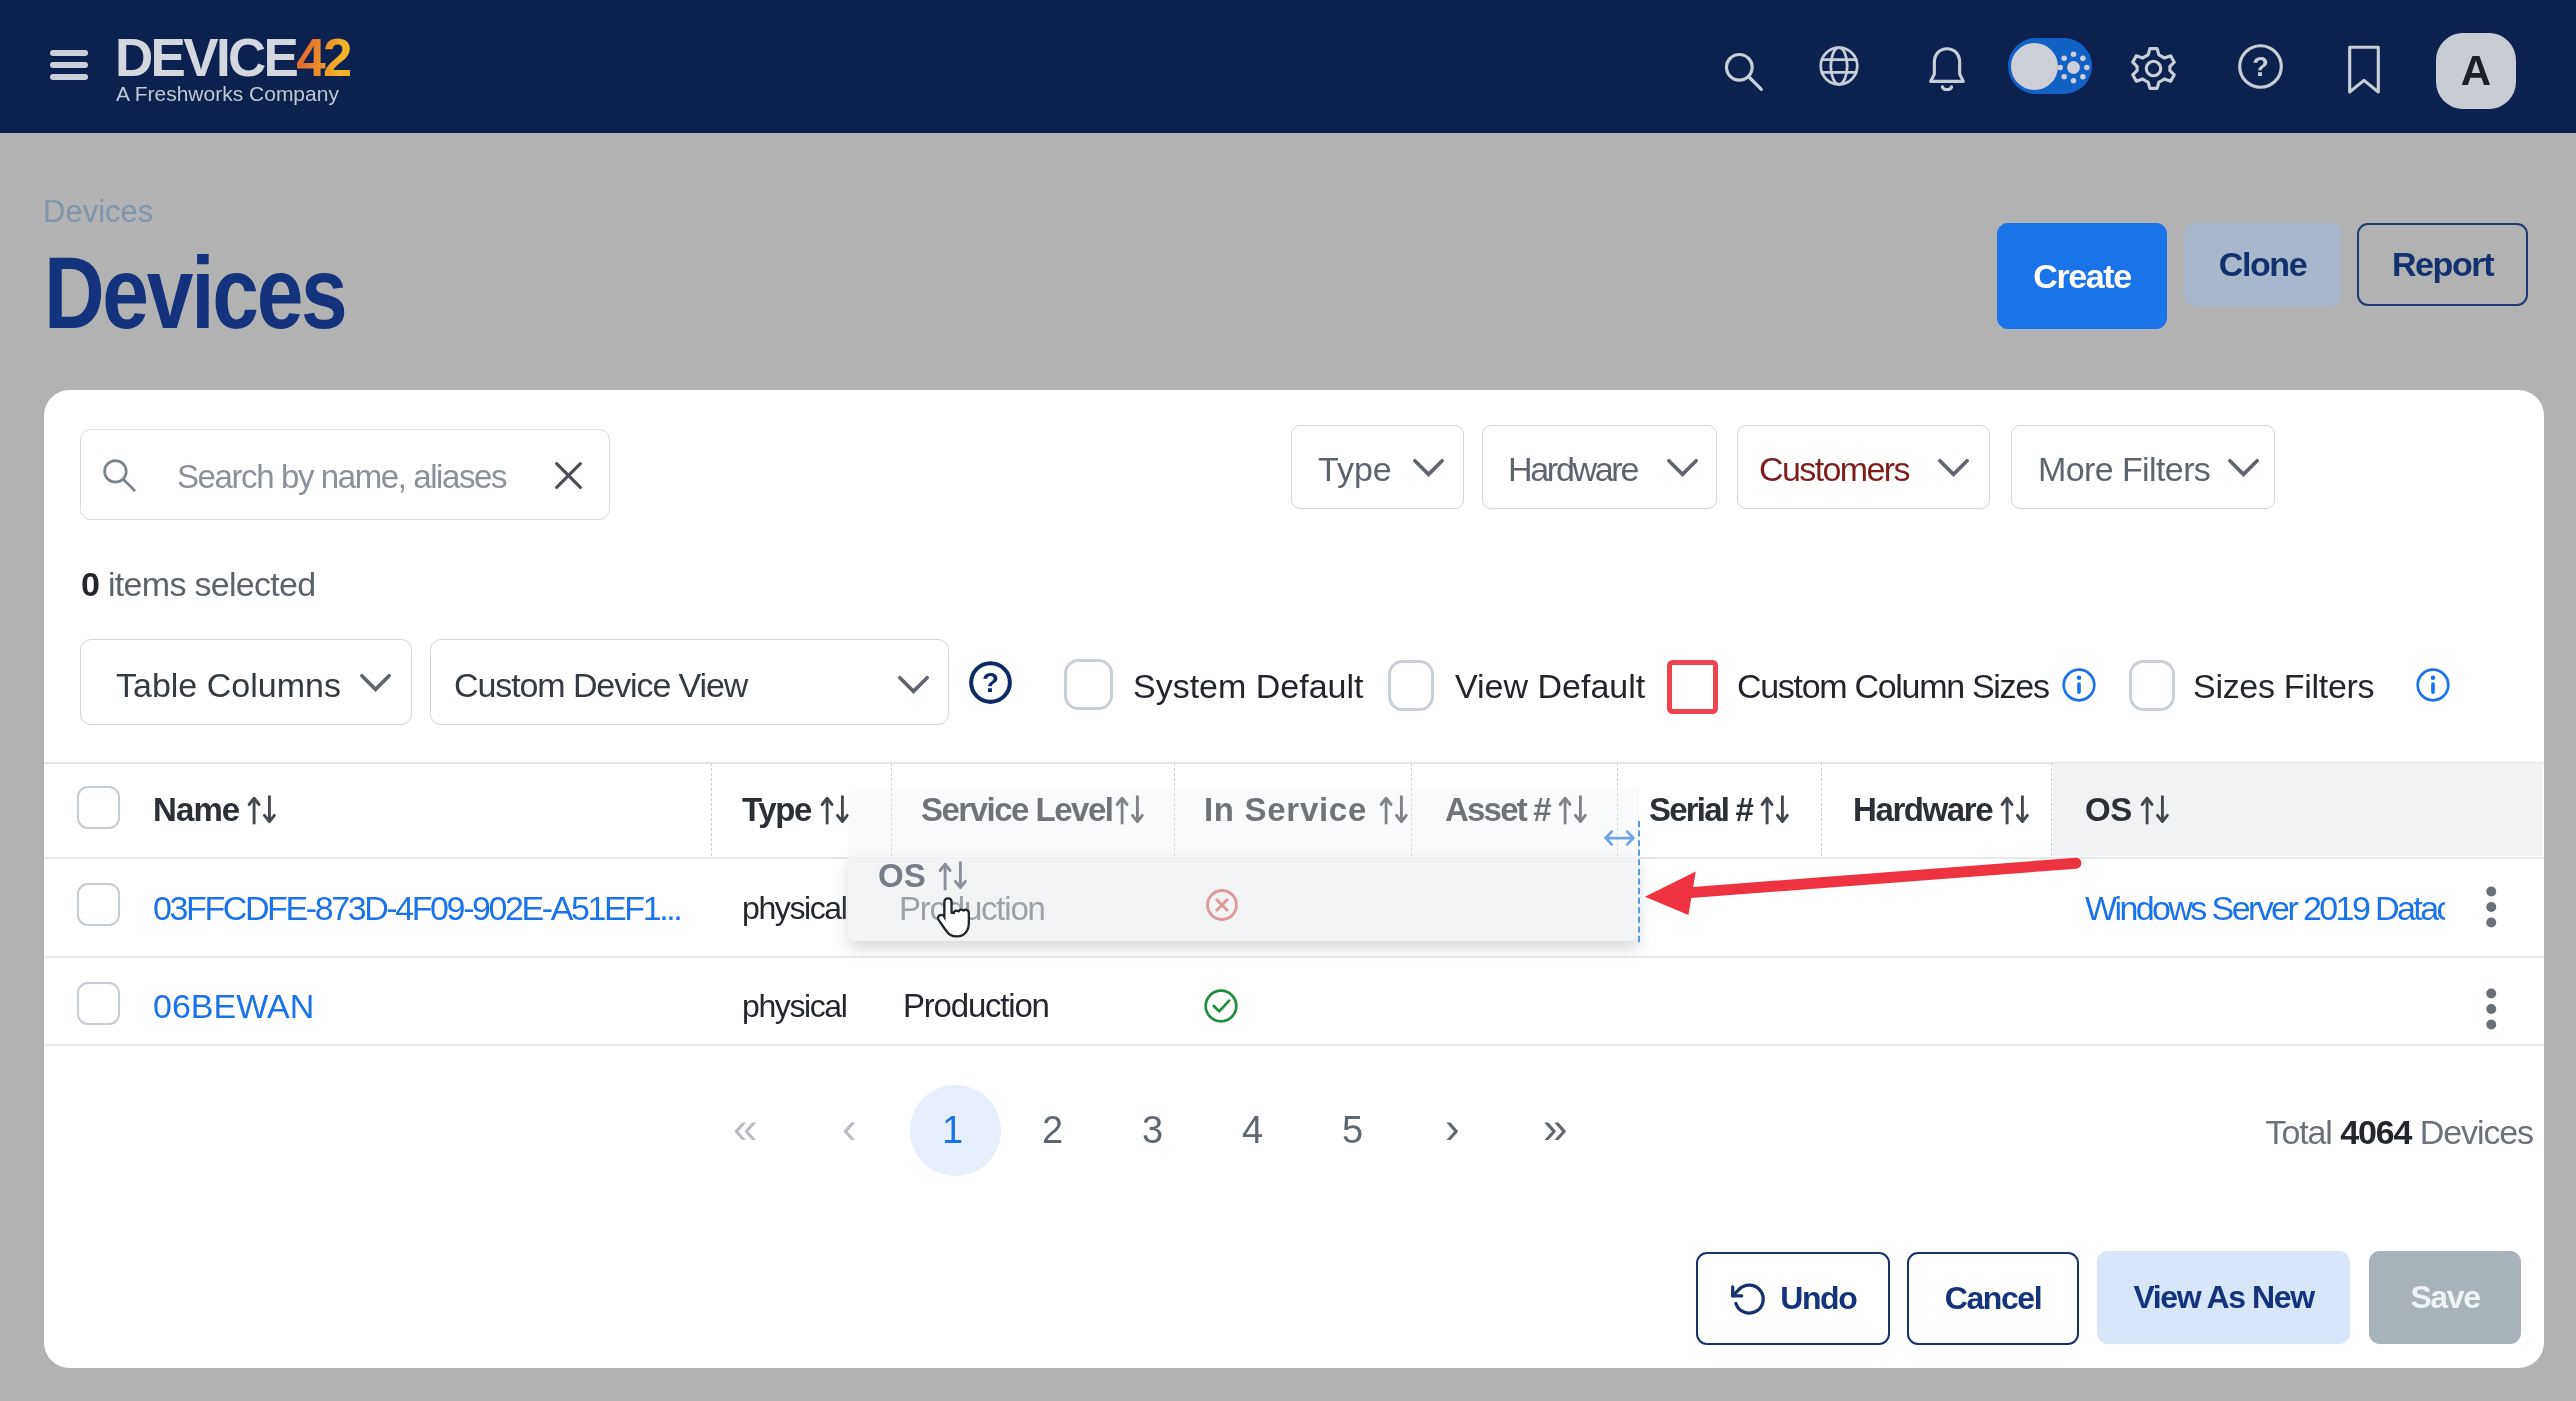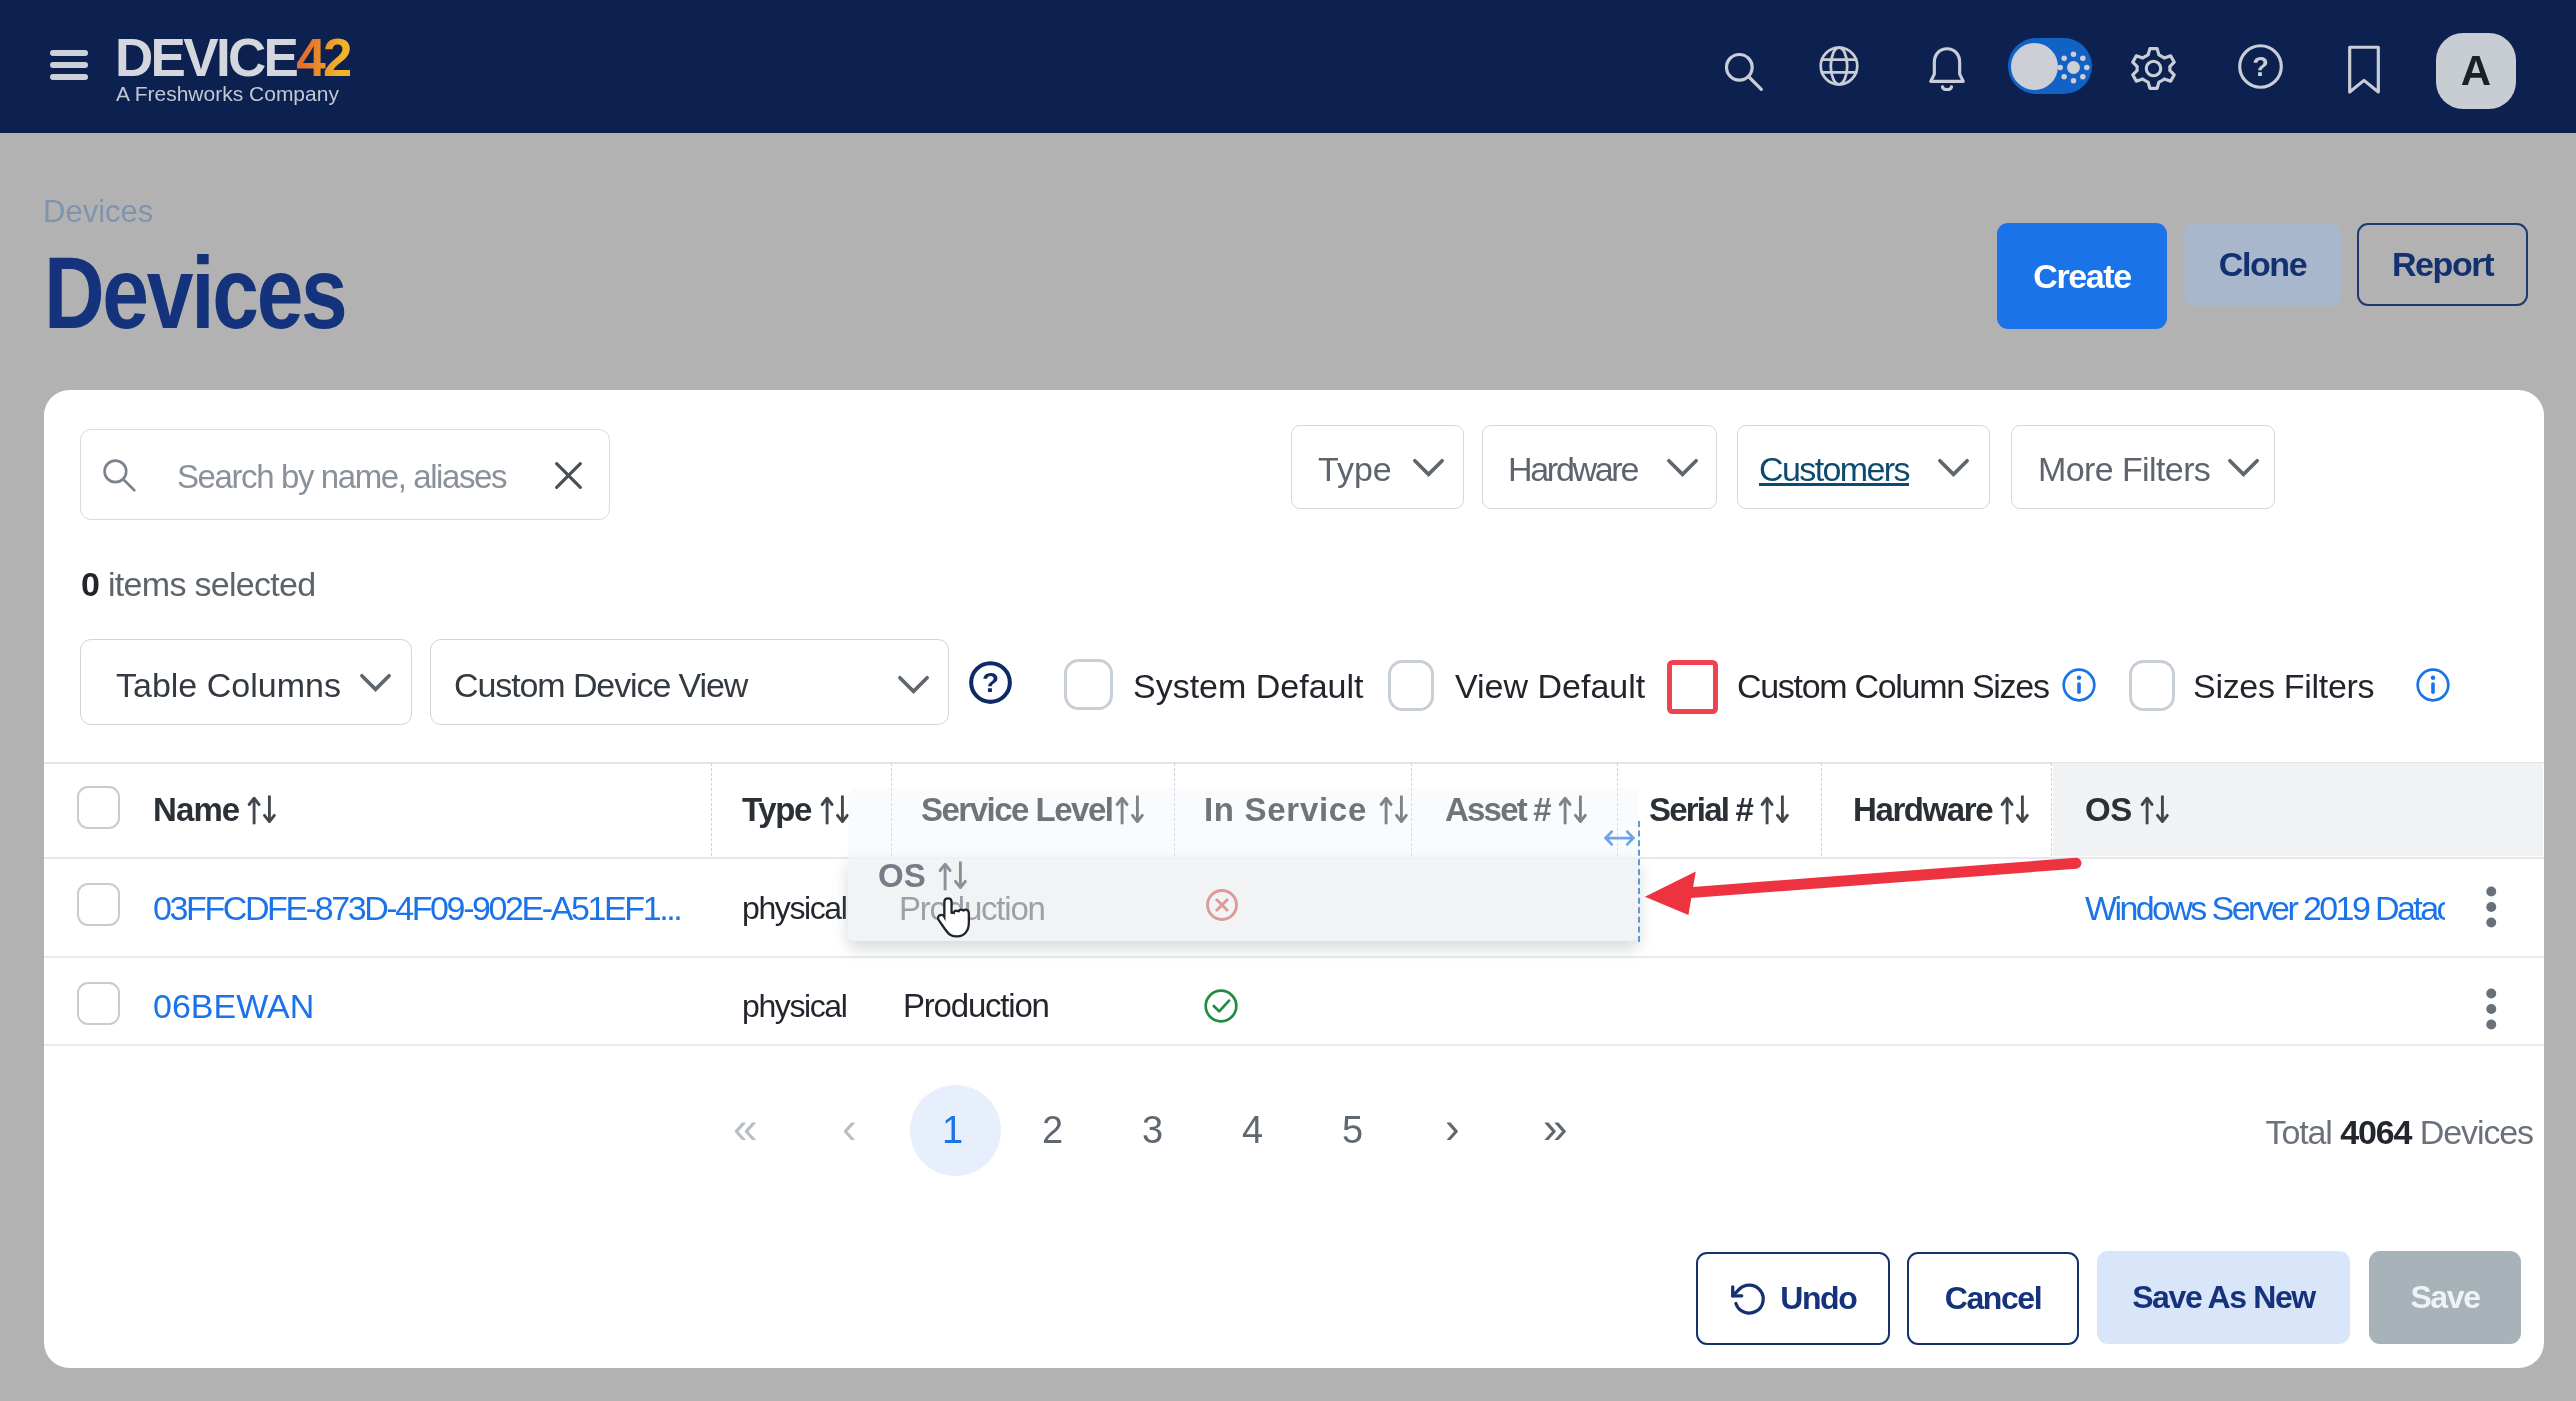--- a/index.html
+++ b/index.html
@@ -92,21 +92,21 @@
   <div class="abs" style="left:1318px;top:450px;font-size:34px;color:#5d646d;">Type</div>
   <svg class="abs" style="left:1412px;top:458px;" width="33" height="20" viewBox="0 0 36 22" fill="none" stroke="#5f666e" stroke-width="4" stroke-linecap="round">
       <path d="M3 3 L18 18 L33 3"></path>
     </svg>
   <div class="abs" style="left:1482px;top:425px;width:235px;height:84px;border:1.8px solid #d4d8dd;border-radius:9px;"></div>
   <div class="abs" style="left:1508px;top:450px;font-size:34px;letter-spacing:-2.3px;color:#5d646d;">Hardware</div>
   <svg class="abs" style="left:1666px;top:458px;" width="33" height="20" viewBox="0 0 36 22" fill="none" stroke="#5f666e" stroke-width="4" stroke-linecap="round">
       <path d="M3 3 L18 18 L33 3"></path>
     </svg>
   <div class="abs" style="left:1737px;top:425px;width:253px;height:84px;border:1.8px solid #d4d8dd;border-radius:9px;"></div>
-  <div class="abs" style="left:1759px;top:450px;font-size:34px;letter-spacing:-1.6px;color:#0c4a6e;text-decoration:underline;">Customers</div>
+  <div class="abs" style="left:1759px;top:450px;font-size:34px;letter-spacing:-1.6px;color:#7f1d1d;">Customers</div>
   <svg class="abs" style="left:1937px;top:458px;" width="33" height="20" viewBox="0 0 36 22" fill="none" stroke="#5f666e" stroke-width="4" stroke-linecap="round">
       <path d="M3 3 L18 18 L33 3"></path>
     </svg>
   <div class="abs" style="left:2011px;top:425px;width:264px;height:84px;border:1.8px solid #d4d8dd;border-radius:9px;"></div>
   <div class="abs" style="left:2038px;top:450px;font-size:34px;letter-spacing:-0.6px;color:#5d646d;">More Filters</div>
   <svg class="abs" style="left:2227px;top:458px;" width="33" height="20" viewBox="0 0 36 22" fill="none" stroke="#5f666e" stroke-width="4" stroke-linecap="round">
       <path d="M3 3 L18 18 L33 3"></path>
     </svg>
 
   <div class="abs" style="left:81px;top:565px;font-size:34px;letter-spacing:-0.7px;color:#5c636b;"><span style="font-weight:bold;color:#22262b;">0</span> items selected</div>
@@ -285,17 +285,17 @@
   <div class="abs" style="left:1870px;top:1113px;width:663px;text-align:right;font-size:34px;letter-spacing:-1.1px;color:#6a717a;">Total <span style="font-weight:bold;color:#23272d;">4064</span> Devices</div>
 
   <div class="abs" style="left:1696px;top:1252px;width:194px;height:93px;border:2.7px solid #16316e;border-radius:11px;display:flex;align-items:center;justify-content:center;gap:12.7px;">
     <svg width="38" height="38" viewBox="0 0 42 42" fill="none" stroke="#16316e" stroke-width="3.6" stroke-linecap="round" stroke-linejoin="round">
         <polyline points="3,7.5 3,17.5 13,17.5"></polyline>
         <path d="M6.5,26 A15.5,15.5 0 1 0 10.2,10.2 L3,17.5"></path>
       </svg>
     <span style="font-size:32px;letter-spacing:-1.4px;font-weight:bold;color:#14337c;">Undo</span>
   </div>
   <div class="abs" style="left:1907px;top:1252px;width:172px;height:93px;border:2.7px solid #16316e;border-radius:11px;display:flex;align-items:center;justify-content:center;font-size:32px;letter-spacing:-1.4px;font-weight:bold;color:#14337c;">Cancel</div>
-  <div class="abs" style="left:2097px;top:1251px;width:253px;height:93px;background:#d9e6fa;border-radius:11px;display:flex;align-items:center;justify-content:center;font-size:32px;letter-spacing:-1.4px;font-weight:bold;color:#14337c;">Save As New</div>
+  <div class="abs" style="left:2097px;top:1251px;width:253px;height:93px;background:#d9e6fa;border-radius:11px;display:flex;align-items:center;justify-content:center;font-size:32px;letter-spacing:-1.4px;font-weight:bold;color:#14337c;">View As New</div>
   <div class="abs" style="left:2369px;top:1251px;width:152px;height:93px;background:#a8b2b9;border-radius:11px;display:flex;align-items:center;justify-content:center;font-size:32px;letter-spacing:-1.4px;font-weight:bold;color:#f0f3f5;">Save</div>
 
 </div>
 
 
 </body></html>

